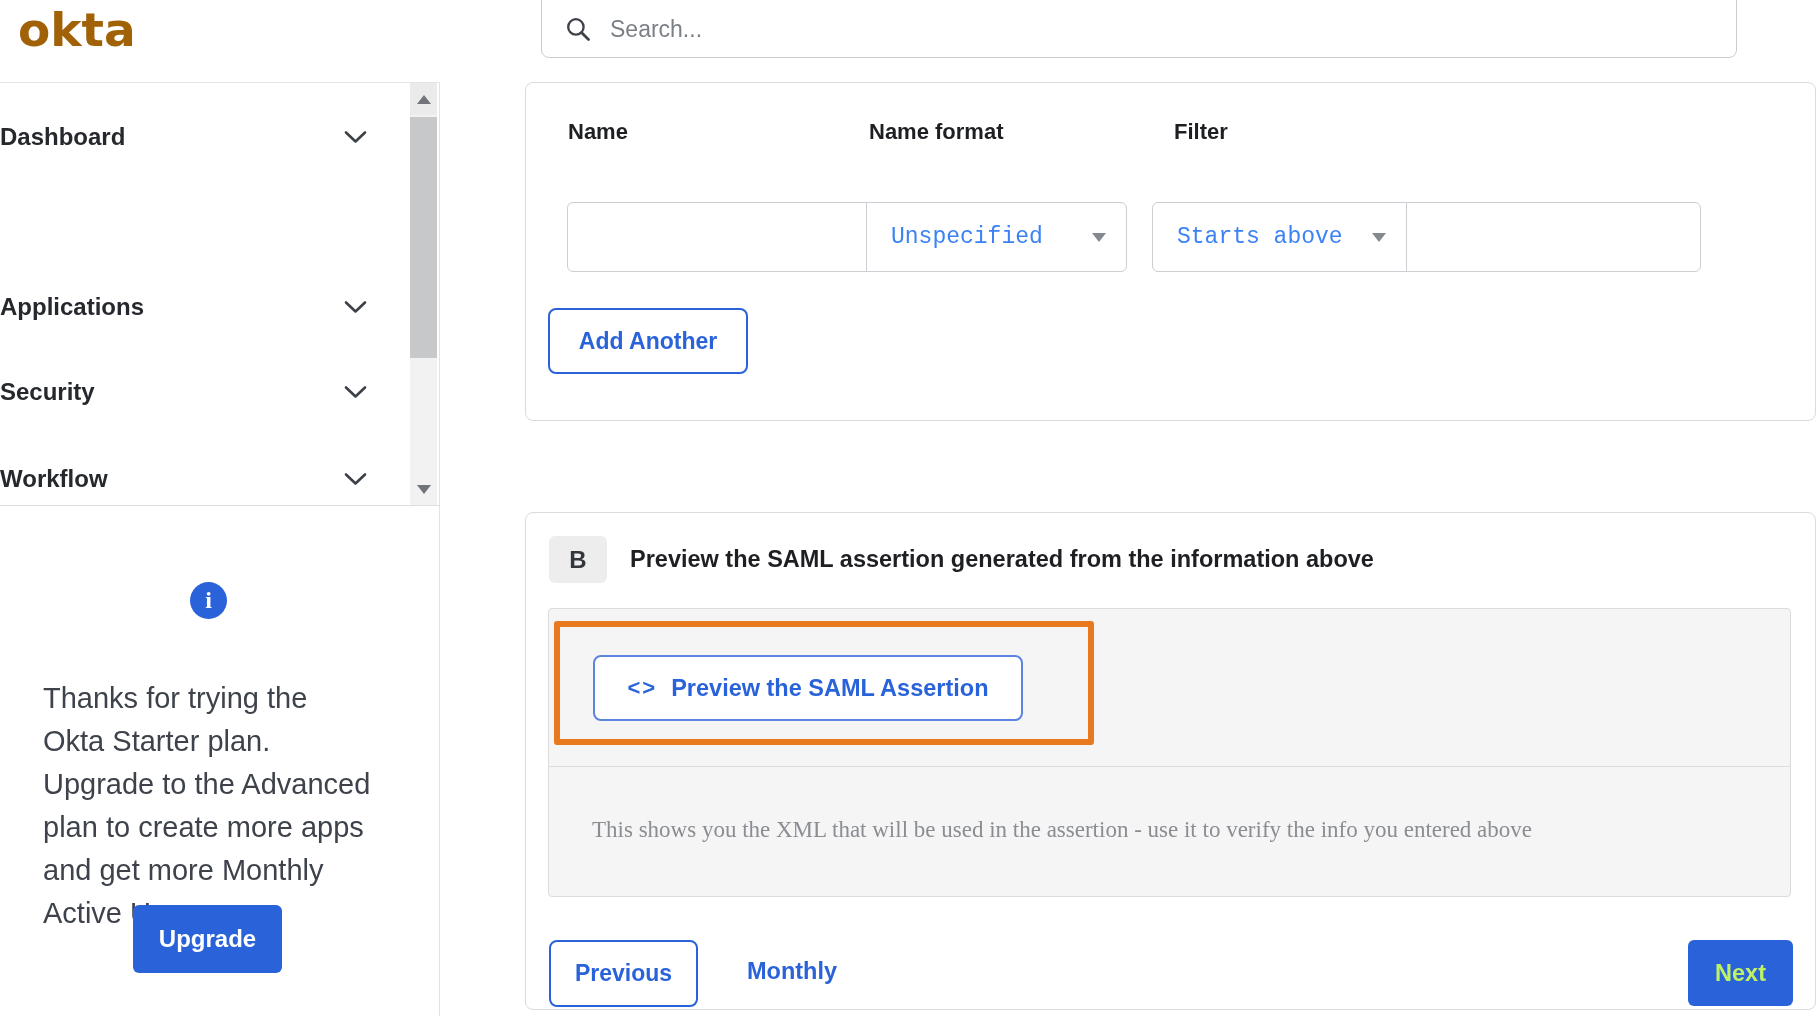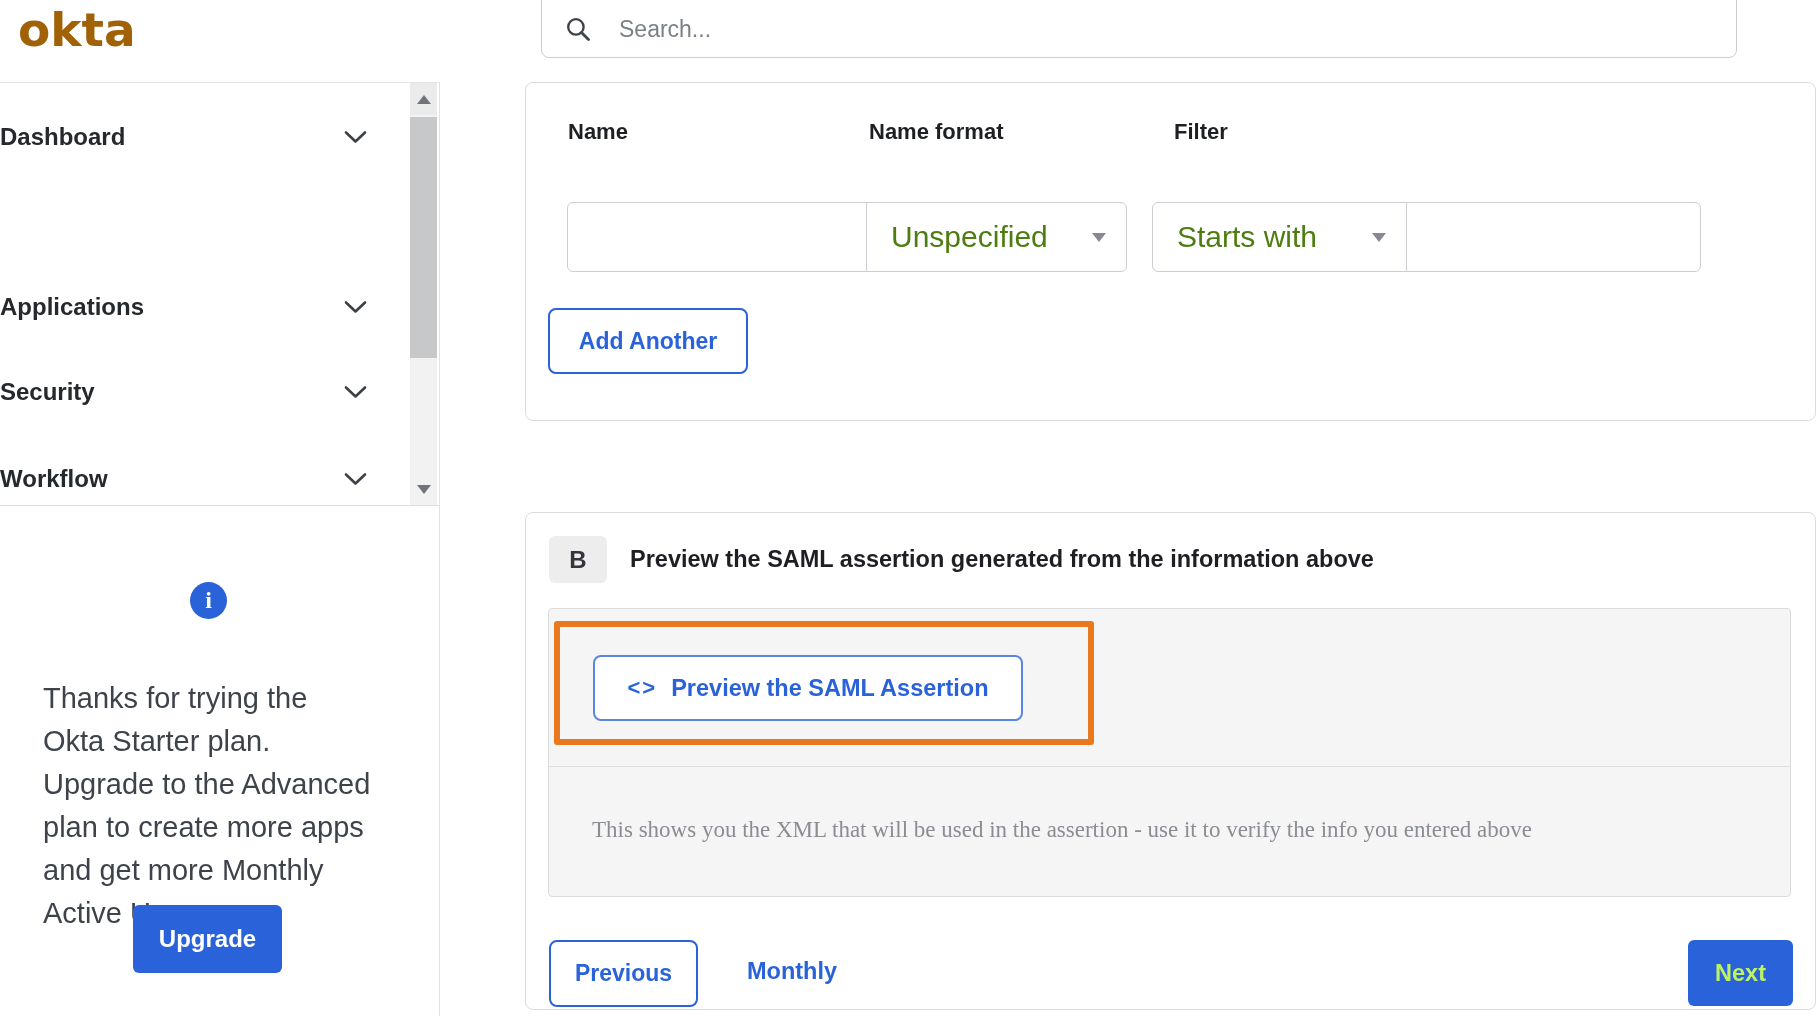--- a/index.html
+++ b/index.html
@@ -4,21 +4,21 @@
 <style>
   html,body{margin:0;padding:0;background:#ffffff;font-family:"Liberation Sans",sans-serif;}
   .viewport{position:relative;width:1818px;height:1016px;overflow:hidden;background:#fff;}
 
   
   .logo{position:absolute;left:18px;top:2px;font-family:"DejaVu Sans",sans-serif;
         font-weight:700;font-size:47px;color:#a16207;letter-spacing:0px;cursor:pointer;}
   .search{position:absolute;left:541px;top:-12px;width:1196px;height:70px;background:#fff;
           border:1px solid #c9ccd0;border-radius:8px;display:flex;align-items:flex-end;box-sizing:border-box;}
   .search-inner{display:flex;align-items:center;height:56px;width:100%;padding-left:22px;}
-  .search input{border:none;outline:none;font-size:23px;margin-left:25px;flex:1;height:40px;
+  .search input{border:none;outline:none;font-size:23px;margin-left:16px;flex:1;height:40px;
                 font-family:"Liberation Sans",sans-serif;color:#1d1f23;background:transparent;}
   .search input::placeholder{color:#7b8087;}
 
   
   .side-border{position:absolute;left:439px;top:82px;width:1px;height:934px;background:#e0e2e4;}
   .nav-panel{position:absolute;left:0;top:82px;width:439px;height:424px;background:#fff;
              border-top:1px solid #e3e4e6;border-bottom:1px solid #dcdee0;box-sizing:border-box;}
   .nav-item{position:absolute;left:0;width:404px;height:84px;display:flex;align-items:center;
             padding-left:0;box-sizing:border-box;cursor:pointer;}
   .nav-item span{font-size:24px;font-weight:600;color:#25282d;}
@@ -49,21 +49,21 @@
   .card1{left:525px;top:82px;width:1291px;height:339px;}
   .card2{left:525px;top:512px;width:1291px;height:498px;}
 
   .col-label{position:absolute;font-size:22px;font-weight:700;color:#1d1f23;}
   .col-note{position:absolute;font-size:22px;color:#1d4ed8;margin-top:44px;}
 
   .tinput{position:absolute;height:70px;background:#fff;border:1px solid #cbced2;box-sizing:border-box;
           font-size:23px;padding:0 18px;color:#1d1f23;font-family:"Liberation Sans",sans-serif;outline:none;}
   .fselect{position:absolute;height:70px;background:#fff;border:1px solid #cbced2;box-sizing:border-box;
            display:flex;align-items:center;justify-content:space-between;padding:0 20px 0 24px;cursor:pointer;}
-  .fselect .val{font-size:30px;color:#4d7c0f;}
+  .fselect .val{font-size:23px;color:#3b82f6;font-family:Liberation Mono, monospace;}
   .caret{width:0;height:0;border-left:7px solid transparent;border-right:7px solid transparent;
          border-top:9px solid #86898f;}
   .r-left{border-radius:6px 0 0 6px;}
   .r-right{border-radius:0 6px 6px 0;}
 
   .btn-outline{background:#fff;border:2px solid #2A63D9;border-radius:8px;color:#2A63D9;
                font-weight:700;font-size:23px;cursor:pointer;font-family:"Liberation Sans",sans-serif;}
   .add-another{position:absolute;left:548px;top:308px;width:200px;height:66px;}
 
   
@@ -162,21 +162,21 @@
     <span class="col-note" style="left:341px;top:78px;">(optional)</span>
     <span class="col-label" style="left:648px;top:36px;">Filter</span>
   </div>
 
   <input class="tinput r-left" style="left: 567px; top: 202px; width: 300px;" type="text">
   <div class="fselect r-right" style="left:866px;top:202px;width:261px;">
     <span class="val">Unspecified</span>
     <div class="caret"></div>
   </div>
   <div class="fselect r-left" style="left:1152px;top:202px;width:255px;">
-    <span class="val">Starts with</span>
+    <span class="val">Starts above</span>
     <div class="caret"></div>
   </div>
   <input class="tinput r-right" style="left: 1406px; top: 202px; width: 295px;" type="text">
 
   <button class="btn-outline add-another">Add Another</button>
 
   <div class="card card2"></div>
 
   <div class="b-badge">B</div>
   <div class="b-title">Preview the SAML assertion generated from the information above</div>

